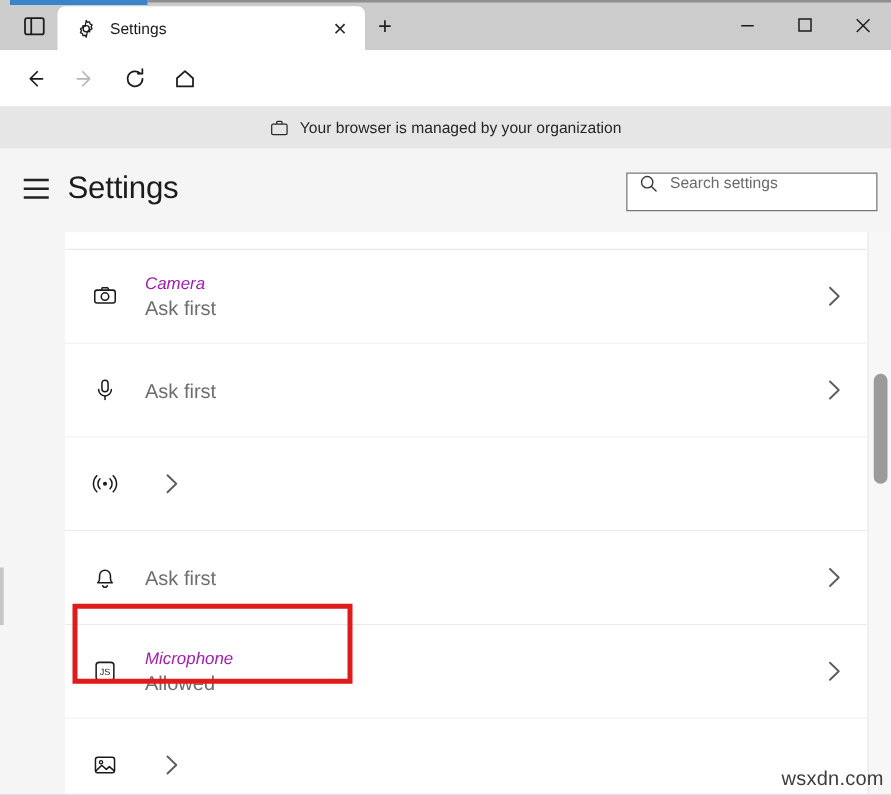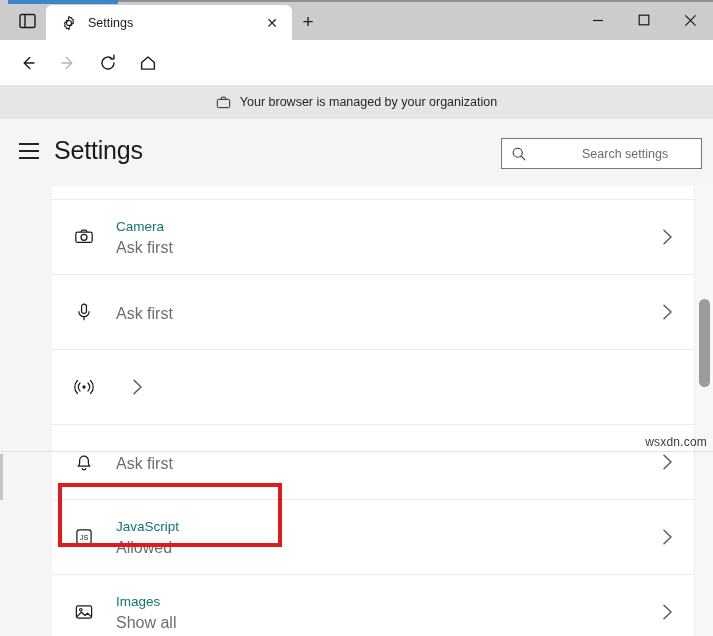--- a/index.html
+++ b/index.html
@@ -2,21 +2,21 @@
 <html><head>
 <meta charset="utf-8">
 <style>
   * { box-sizing: border-box; margin: 0; padding: 0; }
   html, body {
     width: 713px; height: 636px;
     font-family: "Liberation Sans", sans-serif;
     background: #ffffff;
     overflow: hidden;
   }
-  #app { position: relative; width: 713px; height: 452px; background:#fff; }
+  #app { position: relative; width: 713px; height: 636px; background:#fff; }
 
   
   .titlebar {
     position:absolute; top:0; left:0; width:713px; height:40px;
     background:#cccccc;
   }
   .accent-strip { position:absolute; top:0; left:8px; width:110px; height:4px; background:#3a85c8; }
   .top-shadow { position:absolute; top:0; left:118px; width:595px; height:2px; background:#8e8e8e; }
 
   .tabstrip-btn {
@@ -97,23 +97,22 @@
     position:absolute; left:19px; top:24px; width:20px; height:16px;
     display:flex; flex-direction:column; justify-content:space-between; cursor:pointer;
   }
   .hamburger i { display:block; height:1.6px; background:#222; width:100%; }
   .page-title {
     position:absolute; left:54px; top:17px; font-size:25px;
     color:#1b1b1b; font-weight:400; letter-spacing:-0.2px;
   }
   .searchbox {
     position:absolute; right:11px; top:19px; width:201px; height:31px;
-    background:#ffffff; border:1px solid #767676; display:flex; align-items:center;
+    background:#ffffff; border:1px solid #767676; display:flex; 
     cursor:text;
-    gap:46px;
   }
   .search-ph { font-size:12.5px; color:#6b6b6b; margin-left:9px; }
 
   
   .content-bg {
     position:absolute; top:186px; left:0; width:713px; height:450px;
     background:#f5f5f5;
   }
   .left-rail { position:absolute; top:186px; left:0; width:52px; height:450px; background:#f5f5f5; }
   .rail-tick { position:absolute; left:0; top:268px; width:3px; height:46px; background:#c6c6c6; }
@@ -127,42 +126,42 @@
 
   .row {
     position:relative; height:74px; display:flex; align-items:center;
     background:#ffffff; cursor:pointer;
   }
   .row-icon {
     width:52px; flex:0 0 52px; display:flex; align-items:flex-start; justify-content:center;
     margin-left:6px;
   }
   .row-text { flex:1; padding-left:6px; }
-  .row-title { font-size:13.5px; color:#0f766e; line-height:18px; }
+  .row-title { font-size:13.5px; color:#a21caf; line-height:18px;font-style:italic; }
   .row-sub { font-size:16px; color:#6e6e6e; line-height:17px; margin-top:3px; }
   .row-chev { width:54px; display:flex; align-items:center; justify-content:center; }
 
   
   .highlight {
     position:absolute; left:58px; top:483px; width:224px; height:64px;
     border:4px solid #e01b1b; pointer-events:none; z-index:20;
   }
 
   
   .scrollbar {
     position:absolute; right:0; top:186px; width:19px; height:450px;
     background:#f7f7f7; border-left:1px solid #ececec;
   }
   .sb-thumb {
     position:absolute; left:4px; top:113px; width:11px; height:88px;
     background:#9b9b9b; border-radius:6px; cursor:pointer;
   }
 
   .watermark {
-    position:absolute; right:6px; bottom:3px; font-size:12px;
+    position:absolute; right:6px; bottom:3px; font-size:16px;
     color:#3d3d3d; letter-spacing:.2px; z-index:30;
   }
   .bottom-edge { position:absolute; left:0; bottom:0; width:713px; height:1px; background:#e2e2e2; }
 </style>
 </head>
 <body>
 
 <div id="app">
 
   <div class="titlebar">
@@ -395,43 +394,39 @@
     <div class="row-sep"></div>
 
     <div class="row">
       <span class="row-icon">
         <svg width="20" height="20" viewBox="0 0 22 22">
           <rect x="3.2" y="3.2" width="15.6" height="15.6" rx="2.6" fill="none" stroke="#1b1b1b" stroke-width="1.35"></rect>
           <text x="11" y="14.4" text-anchor="middle" font-family="Liberation Sans, sans-serif" font-size="8" fill="#1b1b1b">JS</text>
         </svg>
       </span>
       <span class="row-text">
-        <div class="row-title">JavaScript</div>
+        <div class="row-title">Microphone</div>
         <div class="row-sub">Allowed</div>
       </span>
       <span class="row-chev">
         <svg width="13" height="18" viewBox="0 0 13 18">
             <path d="M3 2.2L10 9l-7 6.8" fill="none" stroke="#5c5c5c" stroke-width="1.5" stroke-linecap="round" stroke-linejoin="round"></path>
           </svg>
       </span>
     </div>
     <div class="row-sep"></div>
 
     <div class="row">
       <span class="row-icon">
         <svg width="20" height="20" viewBox="0 0 22 22">
           <rect x="2.6" y="4.2" width="16.8" height="13.6" rx="2" fill="none" stroke="#1b1b1b" stroke-width="1.35"></rect>
           <circle cx="7.5" cy="8.6" r="1.4" fill="none" stroke="#1b1b1b" stroke-width="1.2"></circle>
           <path d="M3 16.2l5.2-5 4 3.6 2.6-2.4 4.6 4" fill="none" stroke="#1b1b1b" stroke-width="1.35" stroke-linejoin="round"></path>
         </svg>
       </span>
-      <span class="row-text">
-        <div class="row-title">Images</div>
-        <div class="row-sub">Show all</div>
-      </span>
       <span class="row-chev">
         <svg width="13" height="18" viewBox="0 0 13 18">
             <path d="M3 2.2L10 9l-7 6.8" fill="none" stroke="#5c5c5c" stroke-width="1.5" stroke-linecap="round" stroke-linejoin="round"></path>
           </svg>
       </span>
     </div>
 
   </div>
 
   <div class="highlight"></div>

